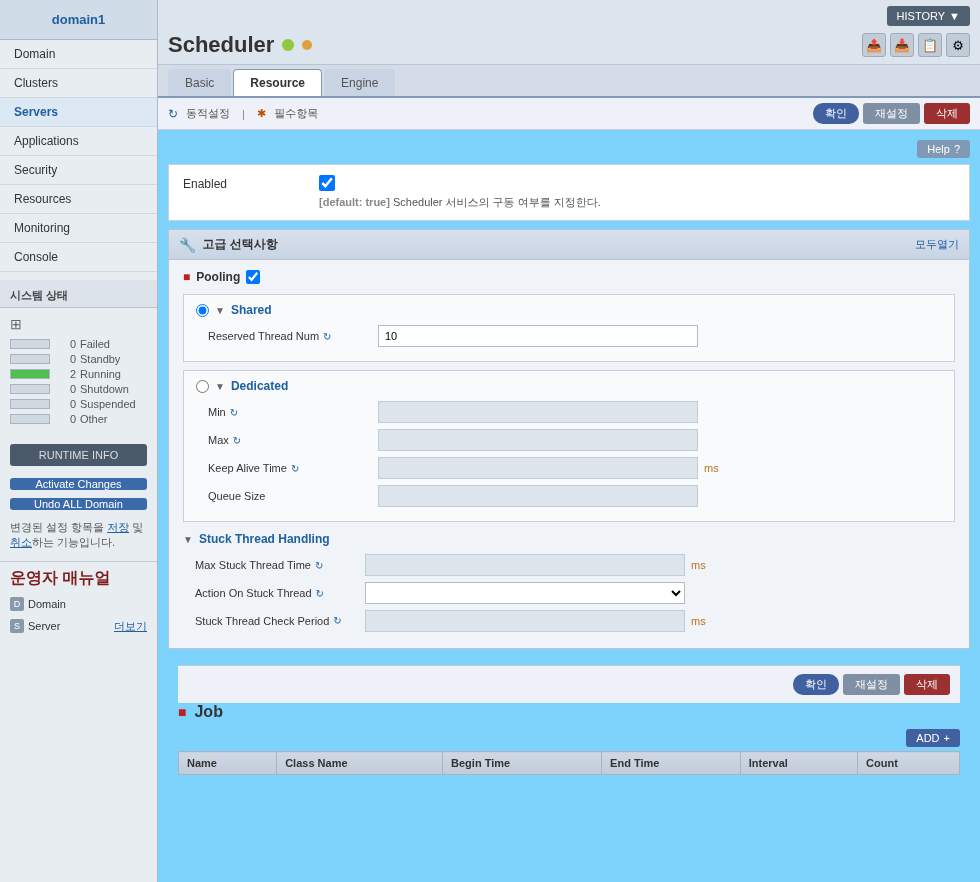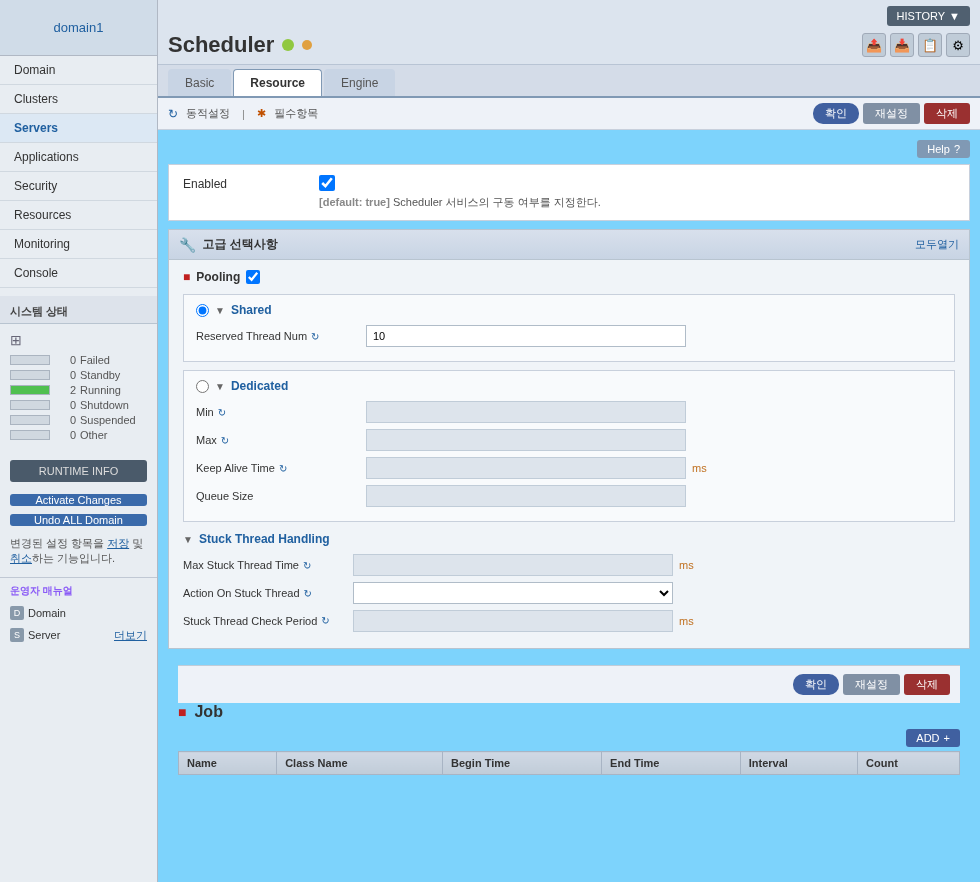--- a/index.html
+++ b/index.html
@@ -4,22 +4,22 @@
   <style>
     * { box-sizing: border-box; margin: 0; padding: 0; }
     body { font-family: Arial, sans-serif; font-size: 12px; background: #c8d0d8; width: 980px; min-height: 882px; }
 
     
     .sidebar {
       position: absolute; left: 0; top: 0; width: 158px; height: 882px;
       background: #e8edf2; border-right: 1px solid #b0b8c4;
     }
     .sidebar-domain-title {
-      background: #d0dce8; text-align: center; padding: 20px 4px;
-      color: #2060a0; font-weight: normal; font-size: 13px; border-bottom: 1px solid #b0b8c4;
+      background: #d0dce8; text-align: center; padding: 12px 4px;
+      color: #2060a0; font-weight: bold; font-size: 13px; border-bottom: 1px solid #b0b8c4;
     }
     .sidebar-nav-item {
       padding: 7px 14px; color: #333; cursor: pointer; border-bottom: 1px solid #d0d8e0;
     }
     .sidebar-nav-item.active { color: #2060a0; font-weight: bold; background: #dce8f4; }
 
     .sidebar-section-title {
       padding: 8px 10px 4px; font-size: 11px; font-weight: bold; color: #444;
       background: #dde3eb; border-bottom: 1px solid #b8c4d0; margin-top: 8px;
     }
@@ -49,21 +49,21 @@
       margin: 4px 10px; width: calc(100% - 20px); 
       background: #3a6aaa; color: #fff; border: none; border-radius: 3px;
       font-size: 11px; cursor: pointer; text-align: center;
     }
     .sidebar-note {
       padding: 6px 10px; font-size: 11px; color: #555; line-height: 1.4;
     }
     .sidebar-note a { color: #2060a0; text-decoration: underline; }
 
     .sidebar-mgr-title {
-      padding: 6px 10px 4px; font-weight: bold; font-size: 10px; color: #8b5cf6;
+      padding: 6px 10px 4px; font-weight: bold; font-size: 16px; color: #7f1d1d;
       border-top: 1px solid #c0c8d4; margin-top: 4px;
     }
     .sidebar-mgr-item {
       display: flex; align-items: center; padding: 4px 10px; font-size: 11px; color: #333;
     }
     .sidebar-mgr-item .icon-small {
       width: 14px; height: 14px; background: #8899aa; border-radius: 2px;
       margin-right: 4px; display: inline-block; font-size: 9px; color: #fff;
       text-align: center; line-height: 14px;
     }
@@ -172,21 +172,21 @@
     }
     .radio-header { display: flex; align-items: center; gap: 6px; margin-bottom: 8px; }
     .radio-label { font-size: 12px; font-weight: bold; color: #2060a0; }
     .chevron-icon { font-size: 10px; color: #666; }
 
     
     .form-row {
       display: flex; align-items: center; margin-bottom: 6px;
     }
     .form-label {
-      width: 170px; font-size: 11px; color: #333; padding-right: 8px; display: flex; align-items: center; gap: 4px;
+      width: 170px; font-size: 11px; color: #333; padding-right: 8px; display: flex; align-items: center; gap: 4px; margin-left: 12px;
     }
     .form-label .refresh-icon { color: #2060a0; font-size: 10px; cursor: pointer; }
     .form-input {
       flex: 1; height: 22px; border: 1px solid #b0bcc8; background: #fff; padding: 2px 6px;
       font-size: 11px; max-width: 320px;
     }
     .form-input-disabled {
       flex: 1; height: 22px; border: 1px solid #c0ccd8; background: #dde4ec; padding: 2px 6px;
       font-size: 11px; max-width: 320px;
     }

